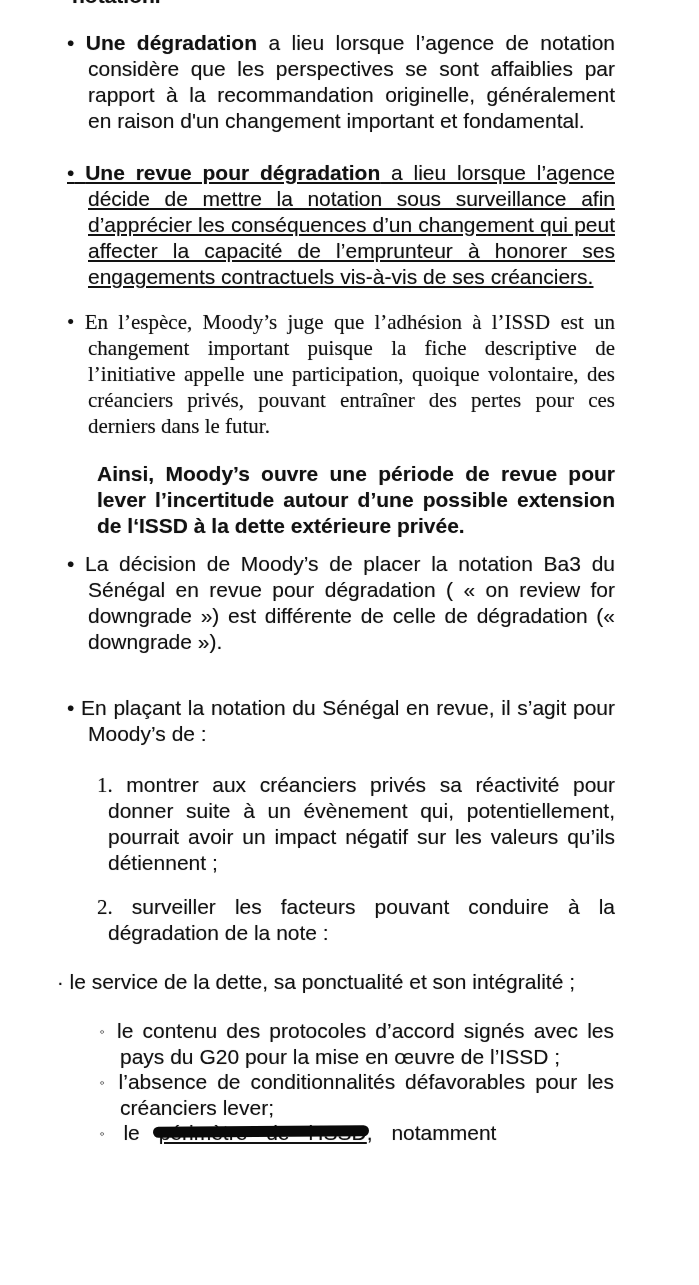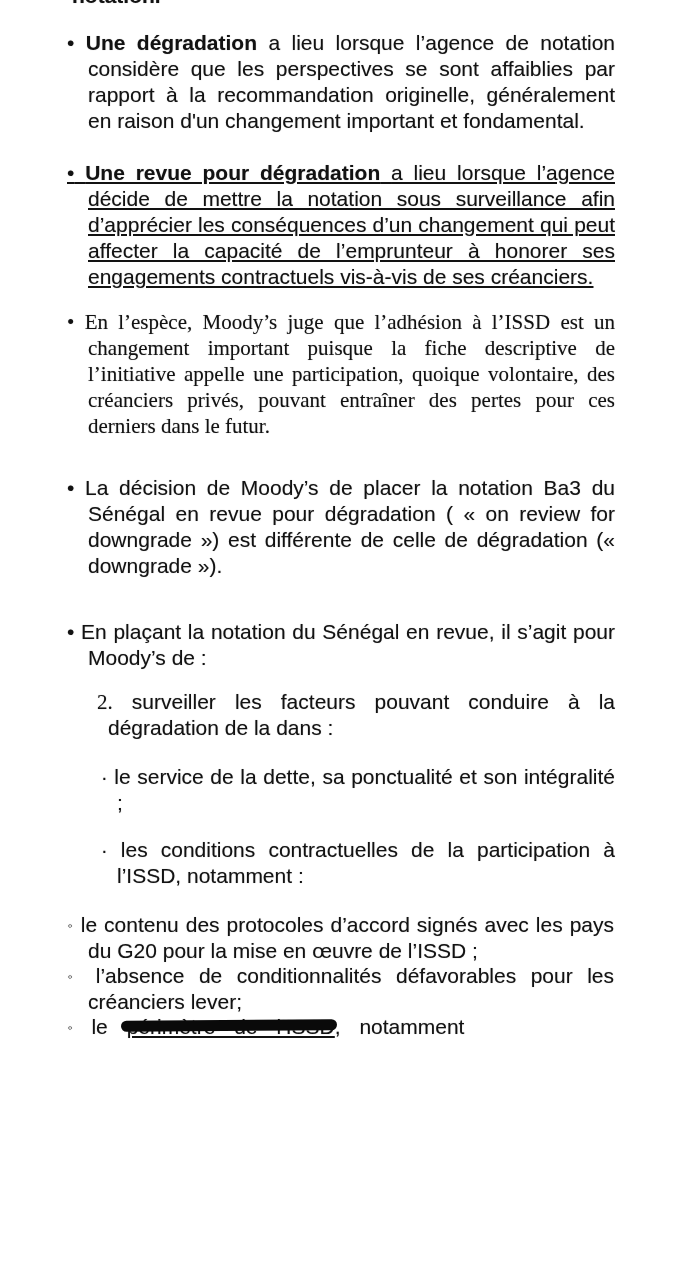--- a/index.html
+++ b/index.html
@@ -18,22 +18,22 @@
   .blk { text-align: justify; margin: 0 84px 0 0; }
   .partial {
     position: absolute;
     top: -17px;
     left: 72px;
     font-weight: bold;
   }
   .b1   { padding-left: 88px;  text-indent: -21px; }
   .pbold{ margin-left: 97px;   font-weight: bold; }
   .num  { padding-left: 108px; text-indent: -11px; }
-  .dot  { padding-left: 117px; text-indent: -16px; }
-  .circ { padding-left: 88px; text-indent: -20px; line-height: 25px; margin-right: 85px; }
+  .dot  { padding-left: 73px; text-indent: -16px; }
+  .circ { padding-left: 120px; text-indent: -20px; line-height: 25px; margin-right: 85px; }
   .marker { display: inline; }
   .num .marker { font-family: "Liberation Serif", "DejaVu Serif", serif; }
   .dot .marker { font-size: 20px; }
   .circ .marker { font-size: 13px; vertical-align: 2px; }
   .lead { font-weight: bold; }
   .strike-line { word-spacing: 13px; }
   .struck-zone { position: relative; white-space: nowrap; text-decoration: underline; }
   .struck-zone::after {
     content: "";
     position: absolute;
@@ -63,46 +63,47 @@
     <span class="marker">•</span>
     <span class="lead">Une revue pour dégradation</span>
     <span>a lieu lorsque l’agence décide de mettre la notation sous surveillance afin d’apprécier les conséquences d’un changement qui peut affecter la capacité de l’emprunteur à honorer ses engagements contractuels vis-à-vis de ses créanciers.</span>
   </div>
 
   <div class="blk b1" style="margin-top:19px;font-family:Liberation Serif, serif;">
     <span class="marker">•</span>
     <span>En l’espèce, Moody’s juge que l’adhésion à l’ISSD est un changement important puisque la fiche descriptive de l’initiative appelle une participation, quoique volontaire, des créanciers privés, pouvant entraîner des pertes pour ces derniers dans le futur.</span>
   </div>
 
+  <div class="blk pbold" style="margin-top:22px;">Ainsi, Moody’s ouvre une période de revue pour lever l’incertitude autour d’une possible extension de l‘ISSD à la dette extérieure privée.</div>
 
-  <div class="blk b1" style="margin-top:36px;">
+  <div class="blk b1" style="margin-top:12px;">
     <span class="marker">•</span>
     <span>La décision de Moody’s de placer la notation Ba3 du Sénégal en revue pour dégradation ( « on review for downgrade »)  est différente de celle de dégradation (« downgrade »).</span>
   </div>
 
   <div class="blk b1" style="margin-top:40px;">
     <span class="marker">•</span>
     <span>En plaçant la notation du Sénégal en revue, il s’agit pour Moody’s de :</span>
   </div>
 
+  <div class="blk num" style="margin-top:25px;">
+    <span class="marker">1.</span>
+    <span>montrer aux créanciers privés sa réactivité pour donner suite à un évènement qui, potentiellement, pourrait avoir un impact négatif sur les valeurs qu’ils détiennent ;</span>
+  </div>
 
   <div class="blk num" style="margin-top:18px;">
     <span class="marker">2.</span>
-    <span>surveiller les facteurs pouvant conduire à la dégradation de la dans :</span>
+    <span>surveiller les facteurs pouvant conduire à la dégradation de la note :</span>
   </div>
 
   <div class="blk dot" style="margin-top:23px;">
     <span class="marker">·</span>
     <span>le service de la dette, sa ponctualité et son intégralité ;</span>
   </div>
 
-  <div class="blk dot" style="margin-top:21px;">
-    <span class="marker">·</span>
-    <span>les conditions contractuelles de la participation à l’ISSD, notamment :</span>
-  </div>
 
   <div class="blk circ" style="margin-top:23px;">
     <span class="marker">◦</span>
     <span>le contenu des protocoles d’accord signés avec les pays du G20 pour la mise en œuvre  de l’ISSD ;</span>
   </div>
 
   <div class="blk circ">
     <span class="marker">◦</span>
     <span>l’absence de conditionnalités défavorables pour les créanciers lever;</span>
   </div>

